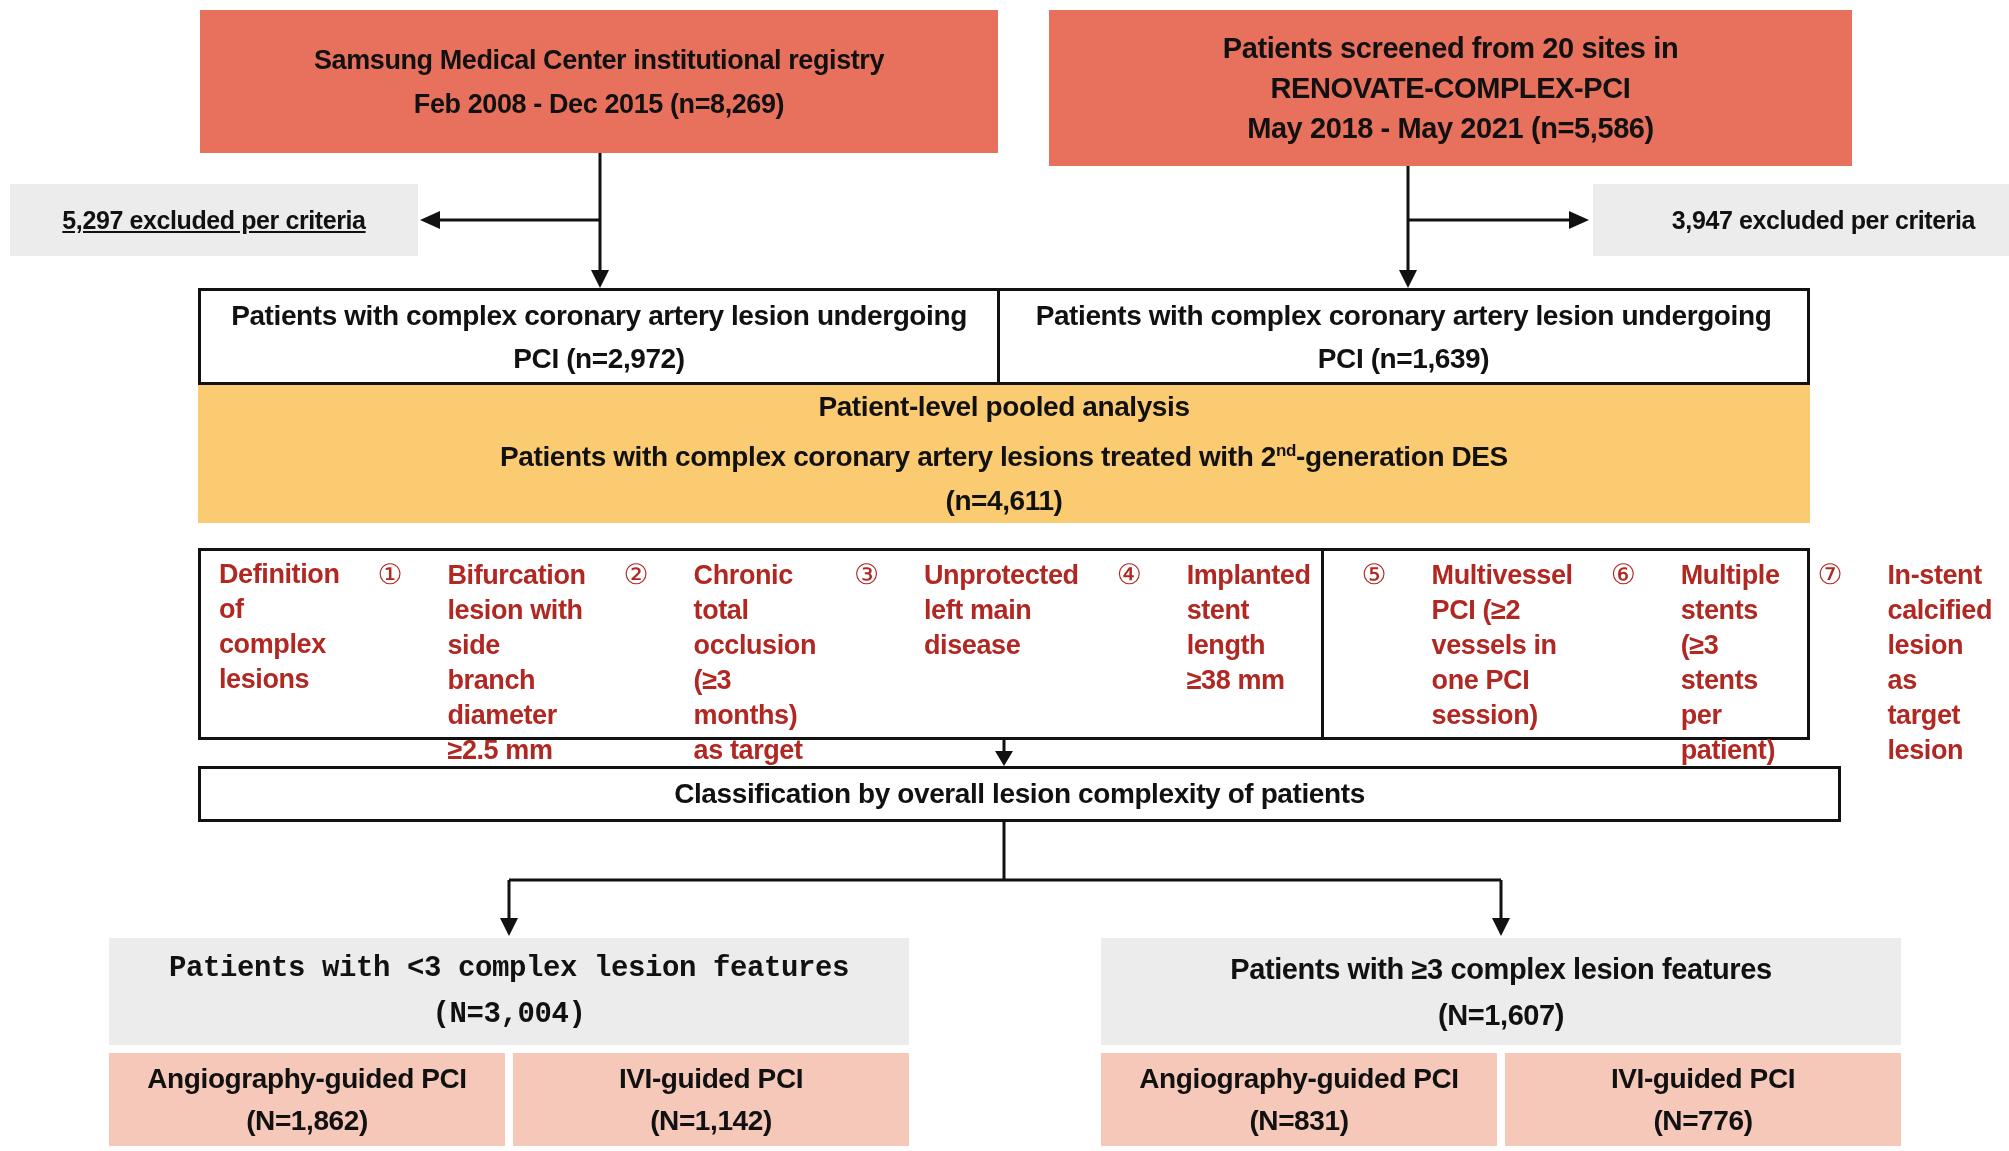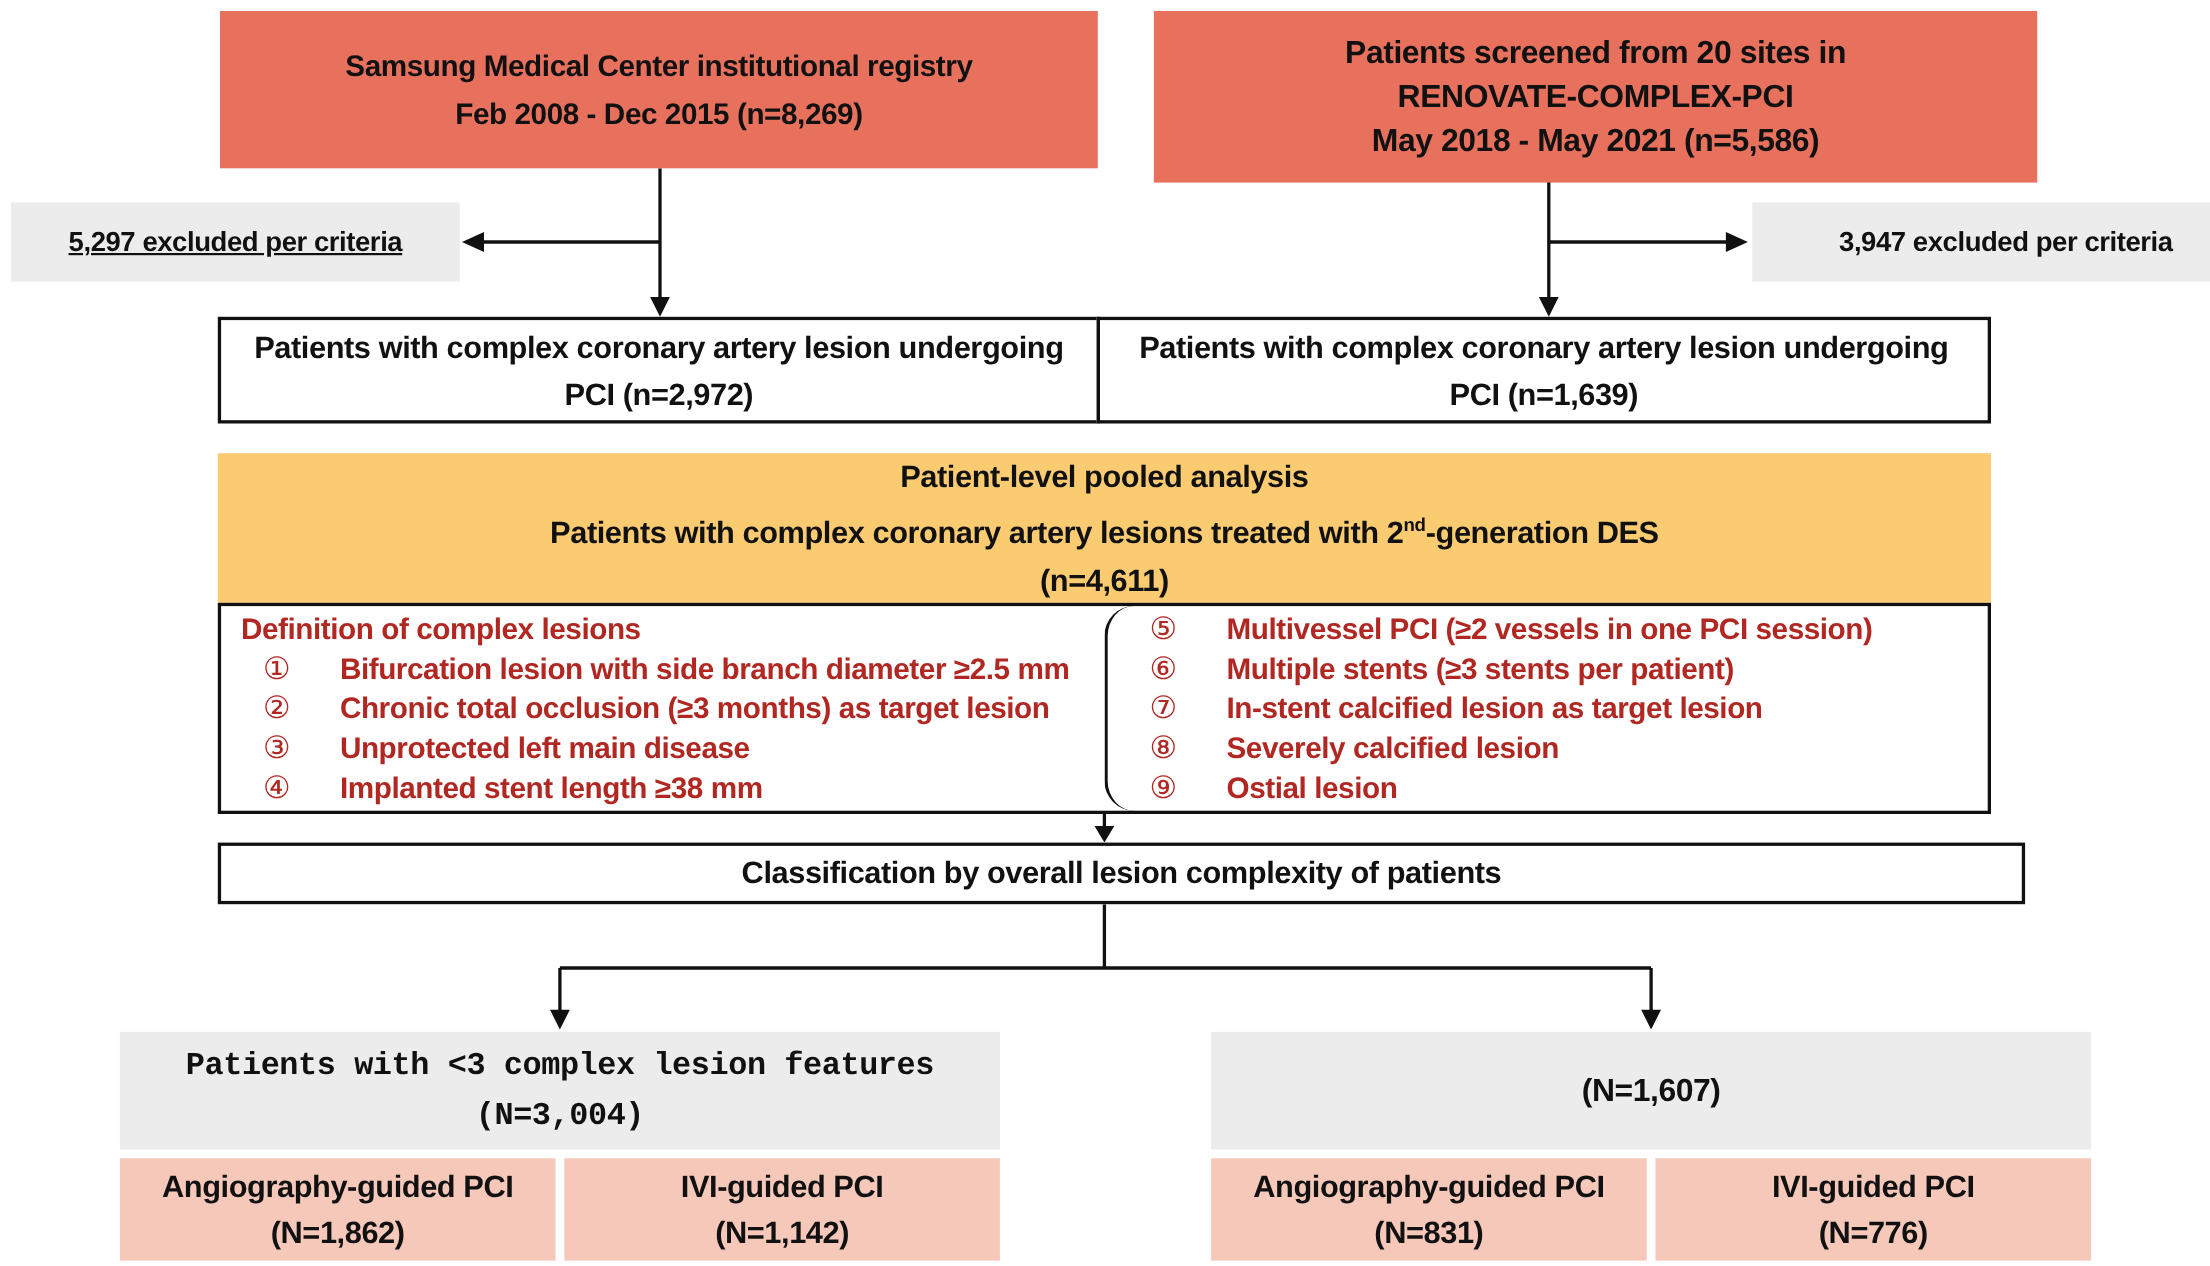--- a/index.html
+++ b/index.html
@@ -15,25 +15,25 @@
   .pinkb{background:var(--pink,#F5C8BA);}
   .outlined{background:#fff;border:3px solid #111;}
   .reg-left{left:200px;top:10px;width:798px;height:143px;font-size:27px;line-height:44px;}
   .reg-right{left:1049px;top:10px;width:803px;height:156px;font-size:29px;line-height:40px;}
   .excl{font-size:25px;line-height:30px;}
   .excl-left{left:10px;top:184px;width:408px;height:72px;text-decoration:underline;}
   .excl-right{left:1593px;top:184px;width:461px;height:72px;}
   .under{font-size:28px;line-height:43px;}
   .under-left{left:198px;top:288px;width:802px;height:97px;}
   .under-right{left:997px;top:288px;width:813px;height:97px;}
-  .pooled{left:198px;top:412px;width:1612px;height:138px;font-size:28px;line-height:44px;}
+  .pooled{left:198px;top:385px;width:1612px;height:138px;font-size:28px;line-height:44px;}
   .pooled sup{font-size:17px;letter-spacing:-0.3px;}
   .defbox{left:198px;top:548px;width:1612px;height:192px;background:#fff;border:3px solid #111;
     position:absolute;display:flex;flex-direction:row;box-sizing:border-box;color:var(--dark_red,#B12823);}
-  .defcol{flex:1 1 50%;display:flex;flex-direction:column;justify-content:center;box-sizing:border-box;padding:6px 10px 6px 0;border-radius:27px;}
+  .defcol{flex:1 1 50%;display:flex;flex-direction:row;justify-content:center;box-sizing:border-box;padding:6px 10px 6px 0;}
   .defcol.right{border-left:3px solid #111;}
   .def-row{display:flex;align-items:baseline;font-size:27px;line-height:35px;text-align:left;}
   .def-title{padding-left:18px;font-size:27px;line-height:35px;text-align:left;}
   .def-num{width:70px;padding-left:38px;flex:0 0 auto;font-family:"DejaVu Sans",sans-serif;font-weight:400;font-size:28px;}
   .def-text{flex:1 1 auto;}
   .classif{left:198px;top:766px;width:1643px;height:56px;font-size:28px;}
   .grp{font-size:29px;line-height:46px;}
   .grp-left{left:109px;top:938px;width:800px;height:107px;font-family:Liberation Mono, monospace;}
   .grp-right{left:1101px;top:938px;width:800px;height:107px;}
   .arm{font-size:28px;line-height:42px;}
@@ -156,20 +156,21 @@
 
   <div class="box outlined classif">
     <div>Classification by overall lesion complexity of patients</div>
   </div>
 
   <div class="box grayb grp grp-left">
     <div>Patients with &lt;3 complex lesion features</div>
     <div>(N=3,004)</div>
   </div>
   <div class="box grayb grp grp-right">
+    <div>Patients with ≥3 complex lesion features</div>
     <div>(N=1,607)</div>
   </div>
 
   <div class="box pinkb arm arm-ll">
     <div>Angiography-guided PCI</div>
     <div>(N=1,862)</div>
   </div>
   <div class="box pinkb arm arm-lr">
     <div>IVI-guided PCI</div>
     <div>(N=1,142)</div>

